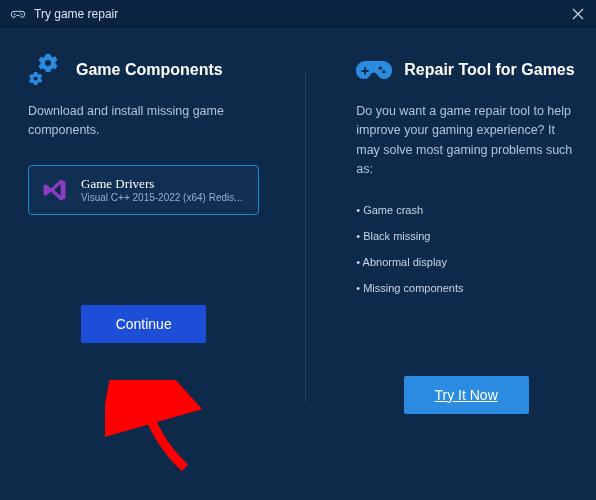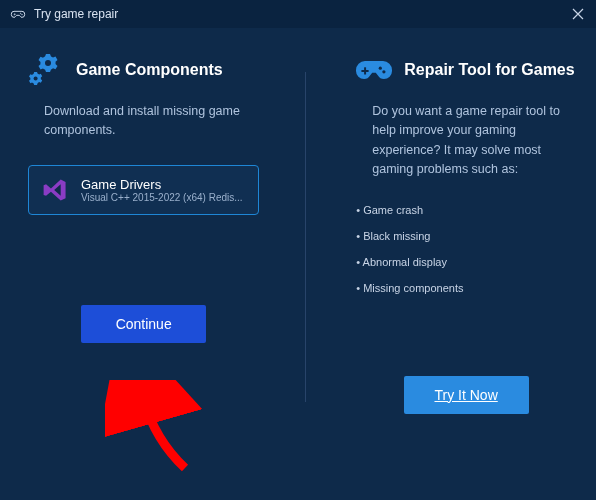--- a/index.html
+++ b/index.html
@@ -70,21 +70,20 @@
   .section-title {
     font-size: 16px;
     font-weight: 600;
     color: #ffffff;
   }
   .section-desc {
     font-size: 12.5px;
     line-height: 1.55;
     color: #b0c4de;
     margin-bottom: 24px;
-    margin-left: 16px;
   }
   .driver-card {
     border: 1px solid #1e86d6;
     border-radius: 4px;
     padding: 10px 12px;
     display: flex;
     align-items: center;
     gap: 12px;
     background: rgba(30,90,140,0.12);
     cursor: pointer;
@@ -92,20 +91,21 @@
   .driver-icon {
     width: 28px; height: 28px;
     display: flex; align-items: center; justify-content: center;
     flex-shrink: 0;
   }
   .driver-text { min-width: 0; flex: 1; }
   .driver-name {
     font-size: 13px;
     color: #ffffff;
     font-weight: 500;
+    font-family: Liberation Serif, serif;
   }
   .driver-sub {
     font-size: 10px;
     color: #9ab0cc;
     white-space: nowrap;
     overflow: hidden;
     text-overflow: ellipsis;
   }
   .bullet-list {
     list-style: none;

